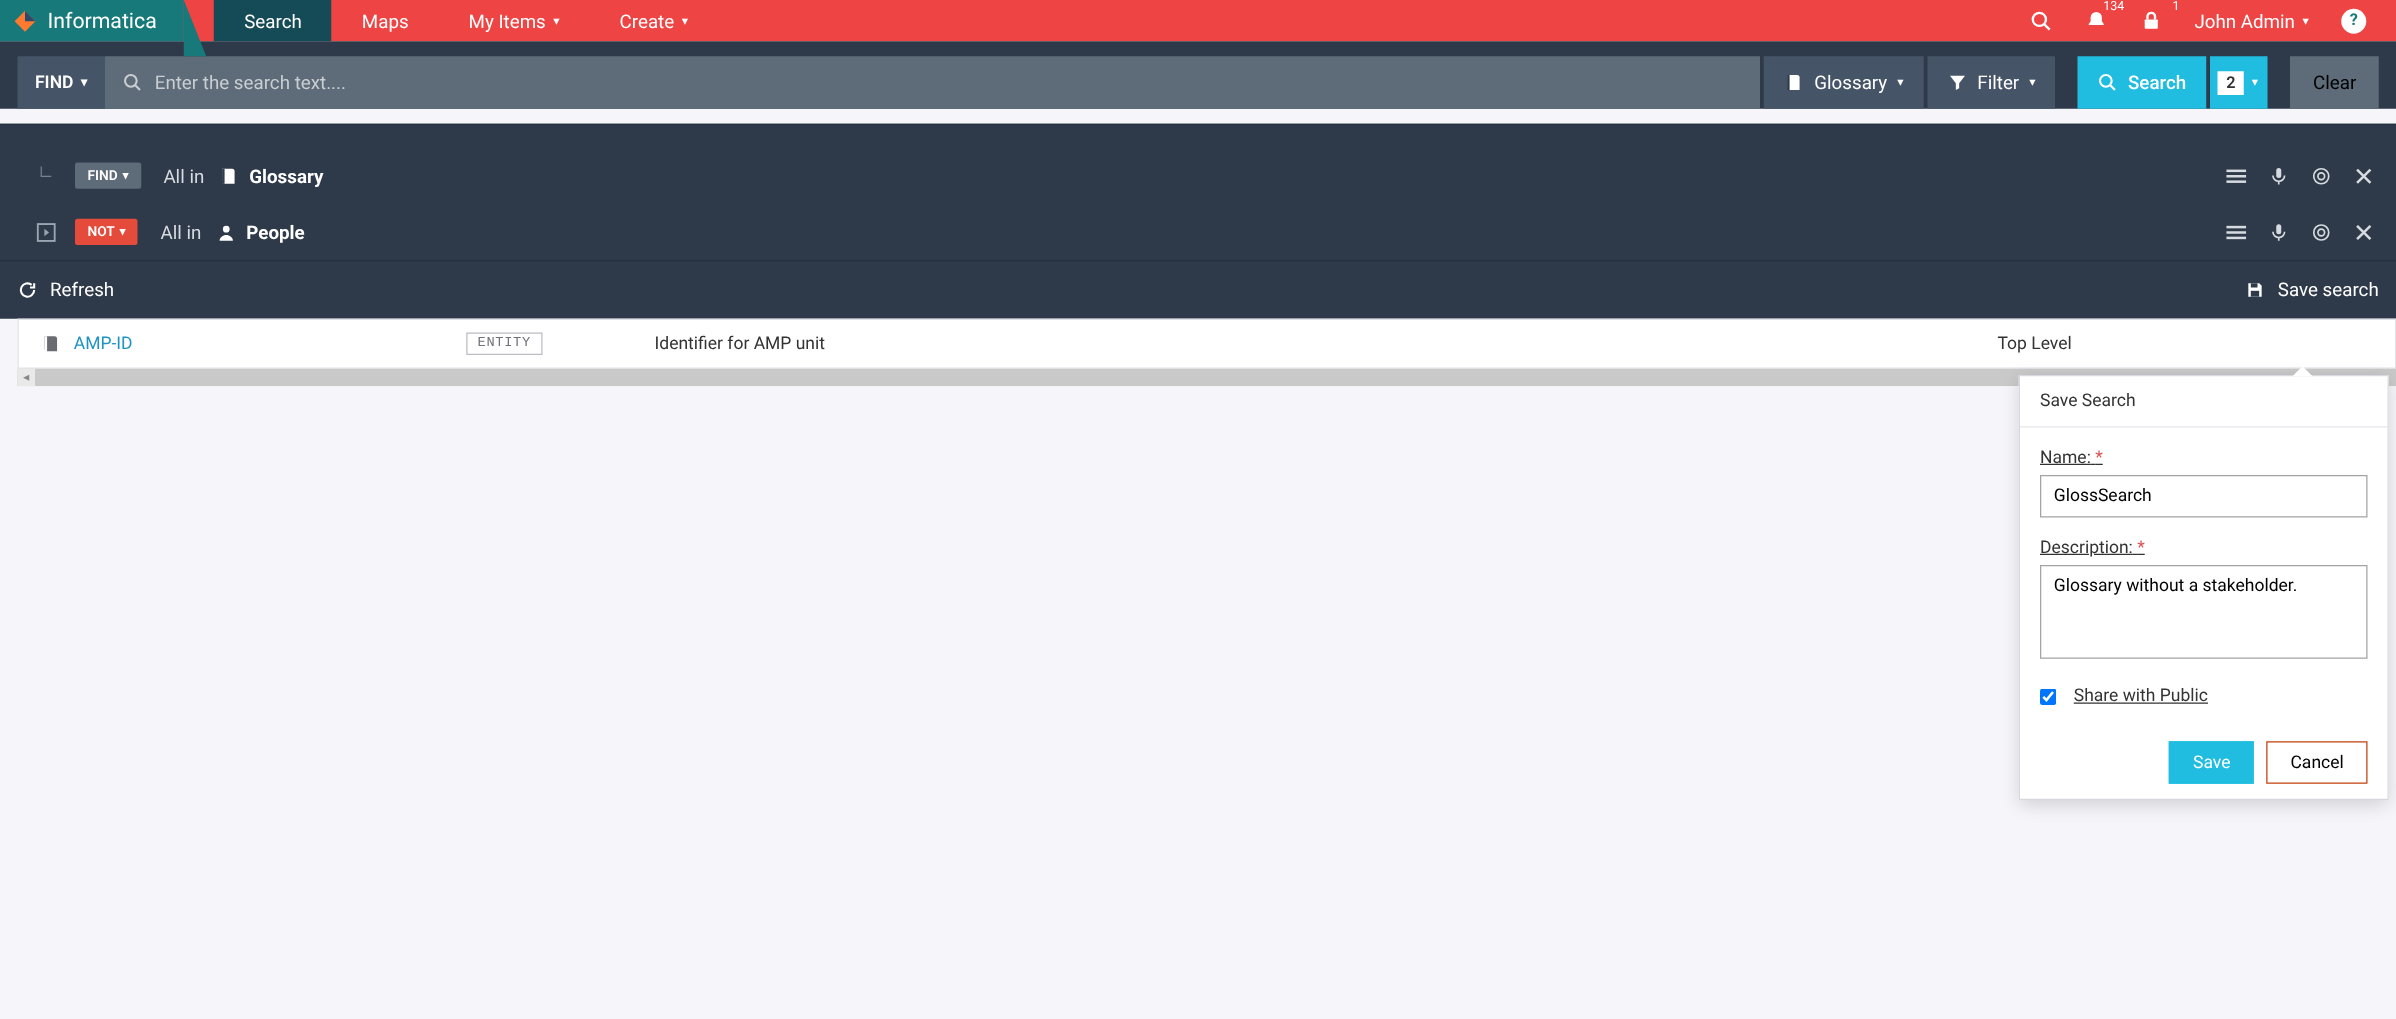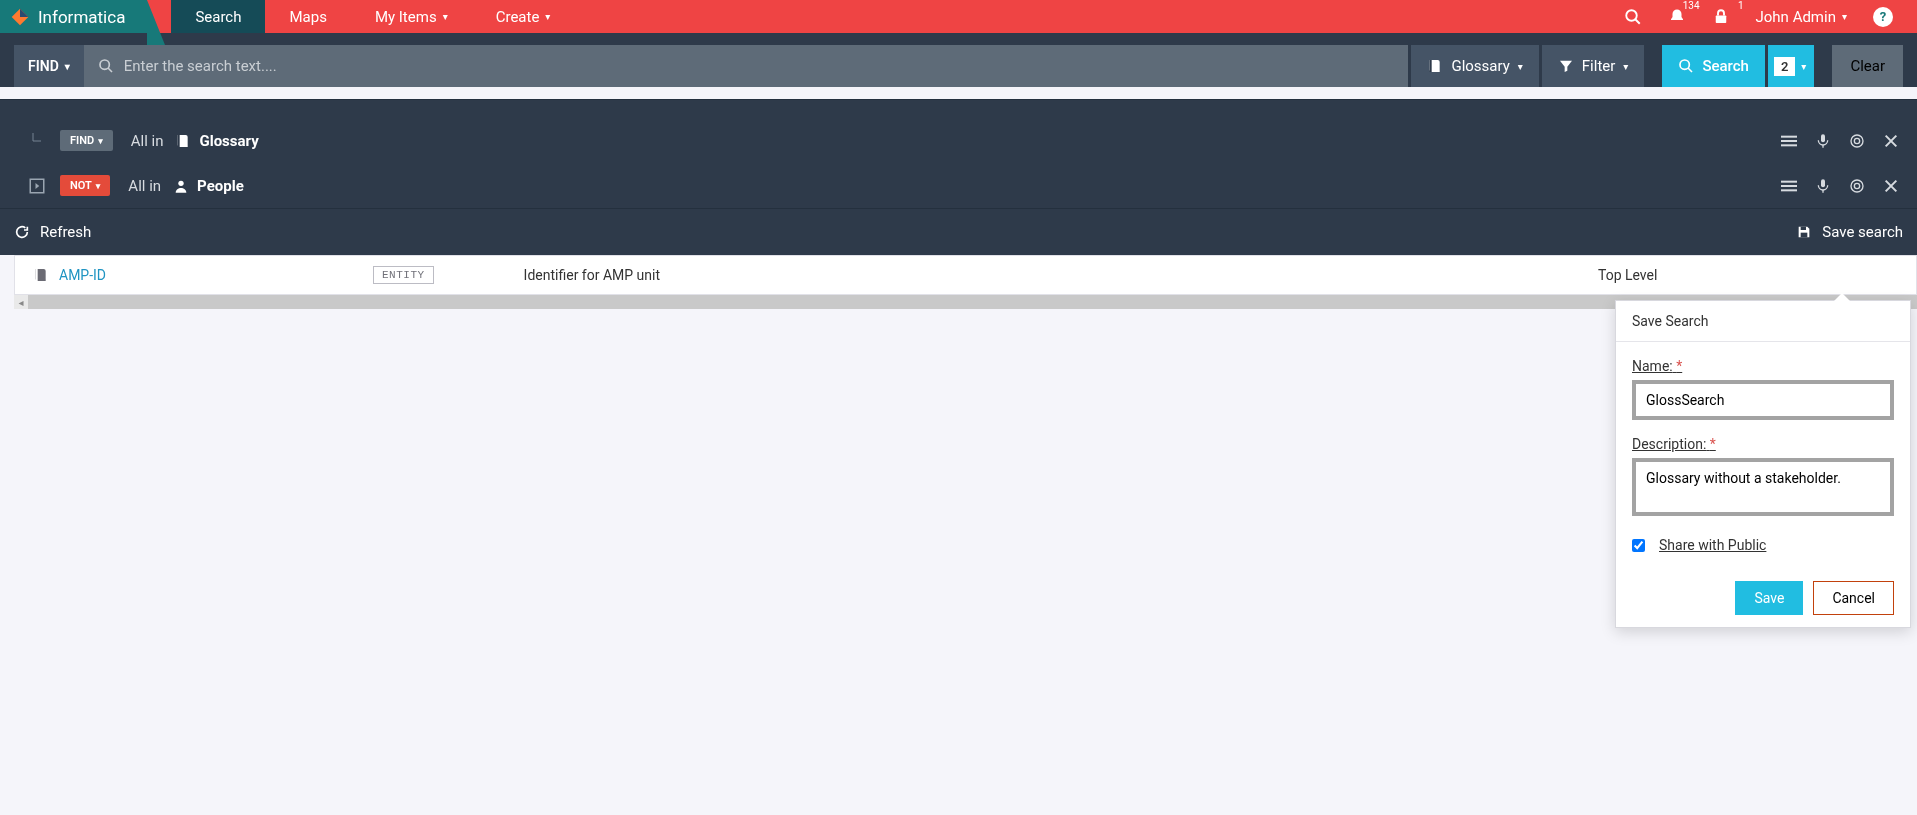--- a/index.html
+++ b/index.html
@@ -121,23 +121,23 @@
     }
     .popover::before {
       content:""; position:absolute; top:-8px; right:60px; width:0; height:0;
       border-left:8px solid transparent; border-right:8px solid transparent; border-bottom:8px solid #fff;
     }
     .pop-head { padding:12px 16px; border-bottom:1px solid #e5e5ea; font-size:14px; color:#333; }
     .pop-body { padding:16px; font-size:14px;text-decoration:underline; }
     .field-label { margin-bottom:6px; color:#333; }
     .req { color:#d9534f; }
     .tinput, .tarea {
-      width:100%; border:4px solid #a3a3a3; padding:8px 10px; font-size:14px; outline:none;
-    }
-    .tarea { height:58px; resize:none; }
+      width:100%; border:1px solid #a3a3a3; padding:8px 10px; font-size:14px; outline:none;
+    }
+    .tarea { height:75px; resize:none; }
     .chk-row { display:flex; align-items:center; gap:14px; margin-top:18px; }
     .pop-foot { display:flex; justify-content:flex-end; gap:10px; padding:12px 16px; }
     .btn { padding:8px 18px; font-size:14px; cursor:pointer; border:1px solid #c2410c; background:#fff; }
     .btn.primary { background:#21bde1; color:#fff; border-color:#21bde1; }
 
     
     svg { display:block; } .sz16{width:16px;height:16px} .sz18{width:18px;height:18px} .sz20{width:20px;height:20px}
   </style>
 </head>
 <body>

